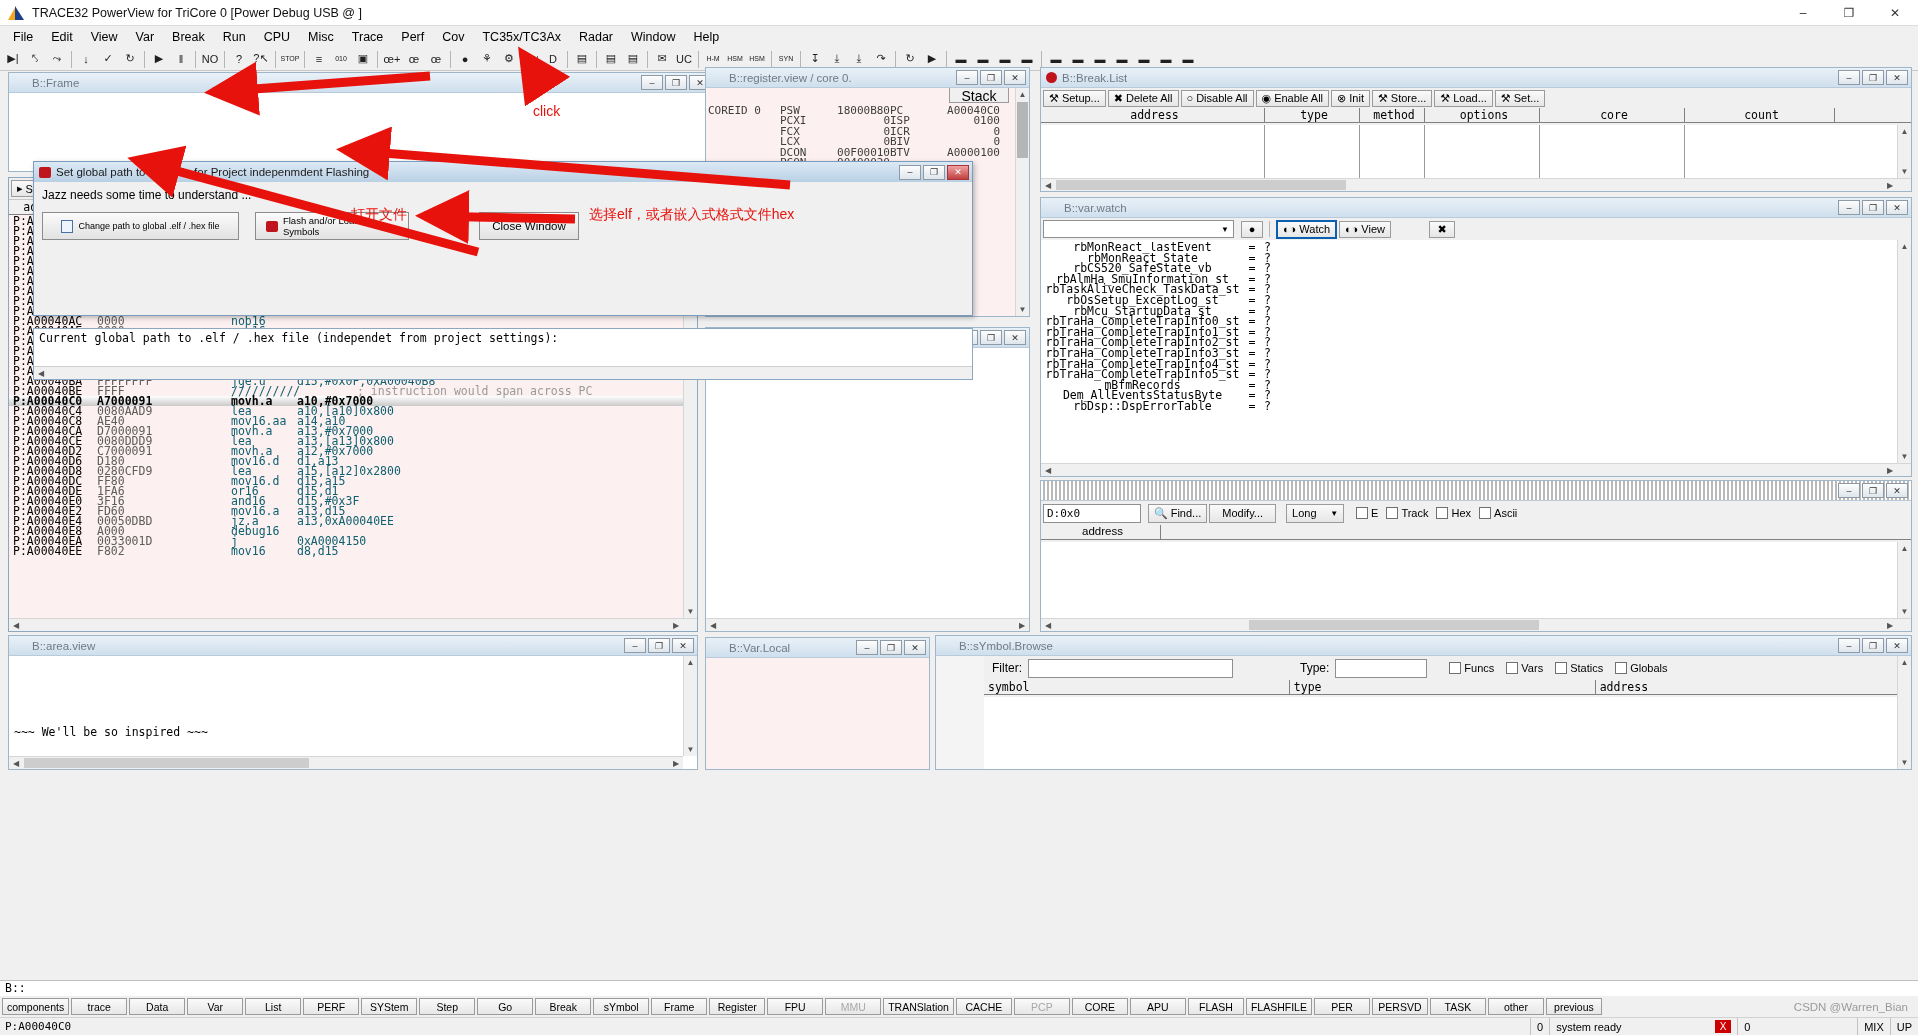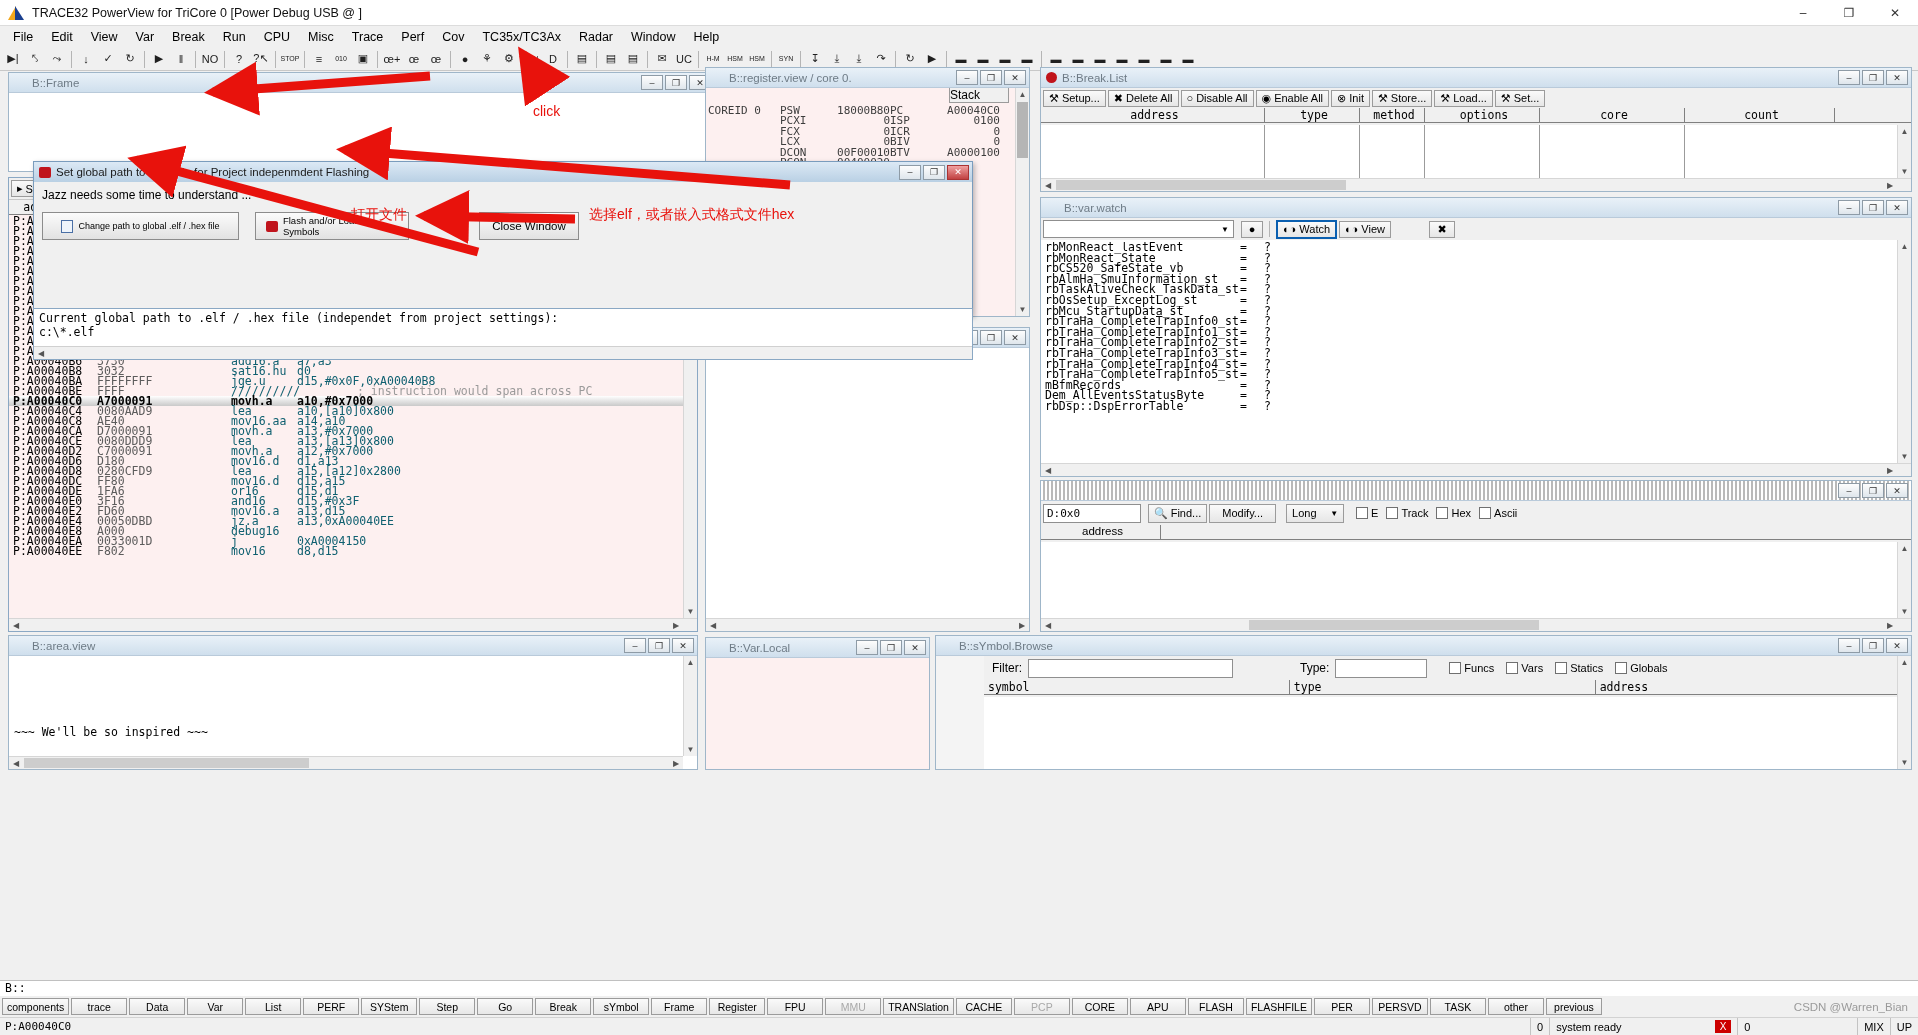--- a/index.html
+++ b/index.html
@@ -90,21 +90,21 @@
   
   #dialog { position:absolute; left:33px; top:89px; width:940px; height:155px;
             background:#f0f0f0; border:1px solid #7a9cbd; box-shadow:2px 2px 5px rgba(0,0,0,.25); z-index:40;}
   #dialog .dtitle { height:20px; background:linear-gradient(180deg,#dce9f5,#b9d0e4);
                     display:flex; align-items:center; padding-left:5px; font-size:11.5px; color:#1b1b1b;}
   #dlgbody { padding:6px 8px 0 8px; }
   .dlgbtn { border:1px solid #8c8c8c; background:linear-gradient(180deg,#fbfbfb,#e2e2e2);
             height:28px; display:inline-flex; align-items:center; justify-content:center;
             padding:0 10px; font-size:11px; }
 
-  #pathbox { position:absolute; left:33px; top:236px; width:940px; height:52px;
+  #pathbox { position:absolute; left:33px; top:256px; width:940px; height:52px;
              background:#fff; border:1px solid #8aa8c4; z-index:40; }
   #pathbox .pt { font-size:11.5px; line-height:13.5px; padding:3px 0 0 5px; white-space:pre;}
   #pathbox .hscroll{ position:absolute; left:0; right:0; bottom:0; height:13px; background:#f0f0f0; border-top:1px solid #d0d0d0;}
 
   
   .anno { position:absolute; color:#e8120c; font-size:14px; z-index:60; white-space:nowrap; }
   #arrows { position:absolute; left:0; top:0; width:1918px; height:1035px; pointer-events:none; z-index:55;}
 
   
   .watchline { display:flex; font-size:11.5px; line-height:10.6px; white-space:pre; }
@@ -346,21 +346,21 @@
     <div class="win-title">
       <span class="ic"></span>
       <span>B::register.view / core 0.</span>
       <span class="win-btns">
         <span class="wb">–</span>
         <span class="wb">❐</span>
         <span class="wb">✕</span>
       </span>
     </div>
     <div class="win-body" style="background:#fdf0f0;">
-      <div style="position:absolute;left:243px;top:0;width:60px;height:15px;border:1px solid #9b9b9b;border-top:none;background:#f0f0f0;font-size:12px;">
+      <div style="position:absolute;left:243px;top:0;width:60px;height:15px;border:1px solid #9b9b9b;border-top:none;background:#f0f0f0;font-size:14px;text-align:center;">
         <span>Stack</span>
       </div>
       <div id="reg-rows" class="mono" style="position:absolute;left:2px;top:18px;right:16px;font-size:11px;line-height:10.4px;">
           <div style="display: flex; white-space: pre;"><span style="width: 72px; text-align: left; color: rgb(61, 61, 61);">COREID 0</span><span style="width: 40px; text-align: left; color: rgb(61, 61, 61);">PSW</span><span style="width: 70px; text-align: right; color: rgb(61, 61, 61);">18000B80</span><span style="width: 40px; text-align: left; color: rgb(61, 61, 61);">PC</span><span style="width: 70px; text-align: right; color: rgb(61, 61, 61);">A00040C0</span></div>
           <div style="display: flex; white-space: pre;"><span style="width: 72px; text-align: left; color: rgb(61, 61, 61);"></span><span style="width: 40px; text-align: left; color: rgb(61, 61, 61);">PCXI</span><span style="width: 70px; text-align: right; color: rgb(61, 61, 61);">0</span><span style="width: 40px; text-align: left; color: rgb(61, 61, 61);">ISP</span><span style="width: 70px; text-align: right; color: rgb(61, 61, 61);">0100</span></div>
           <div style="display: flex; white-space: pre;"><span style="width: 72px; text-align: left; color: rgb(61, 61, 61);"></span><span style="width: 40px; text-align: left; color: rgb(61, 61, 61);">FCX</span><span style="width: 70px; text-align: right; color: rgb(61, 61, 61);">0</span><span style="width: 40px; text-align: left; color: rgb(61, 61, 61);">ICR</span><span style="width: 70px; text-align: right; color: rgb(61, 61, 61);">0</span></div>
           <div style="display: flex; white-space: pre;"><span style="width: 72px; text-align: left; color: rgb(61, 61, 61);"></span><span style="width: 40px; text-align: left; color: rgb(61, 61, 61);">LCX</span><span style="width: 70px; text-align: right; color: rgb(61, 61, 61);">0</span><span style="width: 40px; text-align: left; color: rgb(61, 61, 61);">BIV</span><span style="width: 70px; text-align: right; color: rgb(61, 61, 61);">0</span></div>
           <div style="display: flex; white-space: pre;"><span style="width: 72px; text-align: left; color: rgb(61, 61, 61);"></span><span style="width: 40px; text-align: left; color: rgb(61, 61, 61);">DCON</span><span style="width: 70px; text-align: right; color: rgb(61, 61, 61);">00F00010</span><span style="width: 40px; text-align: left; color: rgb(61, 61, 61);">BTV</span><span style="width: 70px; text-align: right; color: rgb(61, 61, 61);">A0000100</span></div>
           <div style="display: flex; white-space: pre;"><span style="width: 72px; text-align: left; color: rgb(61, 61, 61);"></span><span style="width: 40px; text-align: left; color: rgb(61, 61, 61);">PCON</span><span style="width: 70px; text-align: right; color: rgb(61, 61, 61);">00400020</span><span style="width: 40px; text-align: left; color: rgb(61, 61, 61);"></span><span style="width: 70px; text-align: right; color: rgb(61, 61, 61);"></span></div>
         </div>
@@ -482,21 +482,21 @@
         <span class="btn" style="border:2px solid #0a5fb0;height:19px;">
           <span class="gi">◐◑</span>
           <span>Watch</span>
         </span>
         <span class="btn">
           <span class="gi">◐◑</span>
           <span>View</span>
         </span>
         <span class="btn" style="margin-left:36px;width:26px;justify-content:center;">✖</span>
       </div>
-      <div id="watch-rows" class="mono" style="position:absolute;left:4px;right:14px;top:24px;bottom:13px;overflow:hidden;font-size:11px;">
+      <div id="watch-rows" class="mono" style="position:absolute;left:4px;right:14px;top:24px;bottom:13px;overflow:hidden;font-size:11px;text-align:center;">
           <div class="watchline"><span class="wname">rbMonReact_lastEvent</span><span class="weq">=</span><span>?</span></div>
           <div class="watchline"><span class="wname">rbMonReact_State</span><span class="weq">=</span><span>?</span></div>
           <div class="watchline"><span class="wname">rbCS520_SafeState_vb</span><span class="weq">=</span><span>?</span></div>
           <div class="watchline"><span class="wname">rbAlmHa_SmuInformation_st</span><span class="weq">=</span><span>?</span></div>
           <div class="watchline"><span class="wname">rbTaskAliveCheck_TaskData_st</span><span class="weq">=</span><span>?</span></div>
           <div class="watchline"><span class="wname">rbOsSetup_ExceptLog_st</span><span class="weq">=</span><span>?</span></div>
           <div class="watchline"><span class="wname">rbMcu_StartupData_st</span><span class="weq">=</span><span>?</span></div>
           <div class="watchline"><span class="wname">rbTraHa_CompleteTrapInfo0_st</span><span class="weq">=</span><span>?</span></div>
           <div class="watchline"><span class="wname">rbTraHa_CompleteTrapInfo1_st</span><span class="weq">=</span><span>?</span></div>
           <div class="watchline"><span class="wname">rbTraHa_CompleteTrapInfo2_st</span><span class="weq">=</span><span>?</span></div>
@@ -684,21 +684,20 @@
         </span>
         <span class="dlgbtn" style="width:100px;margin-left:54px;">
           <span style="font-size:11.5px;">Close Window</span>
         </span>
       </div>
     </div>
   </div>
 
   <div id="pathbox">
     <div class="pt mono"><span>Current global path to .elf / .hex file (independet from project settings):</span></div>
-    <div class="pt mono" style="padding-top:0;"><span>c:\*.elf</span></div>
     <div class="hscroll">
       <div class="arrowbtn" style="left:0;top:0;bottom:0;width:14px;">◀</div>
     </div>
   </div>
 
 </div>
 
 <svg id="arrows" viewBox="0 0 1918 1035">
   <defs>
     <marker id="ah" markerWidth="6" markerHeight="6" refX="5" refY="3" orient="auto">

